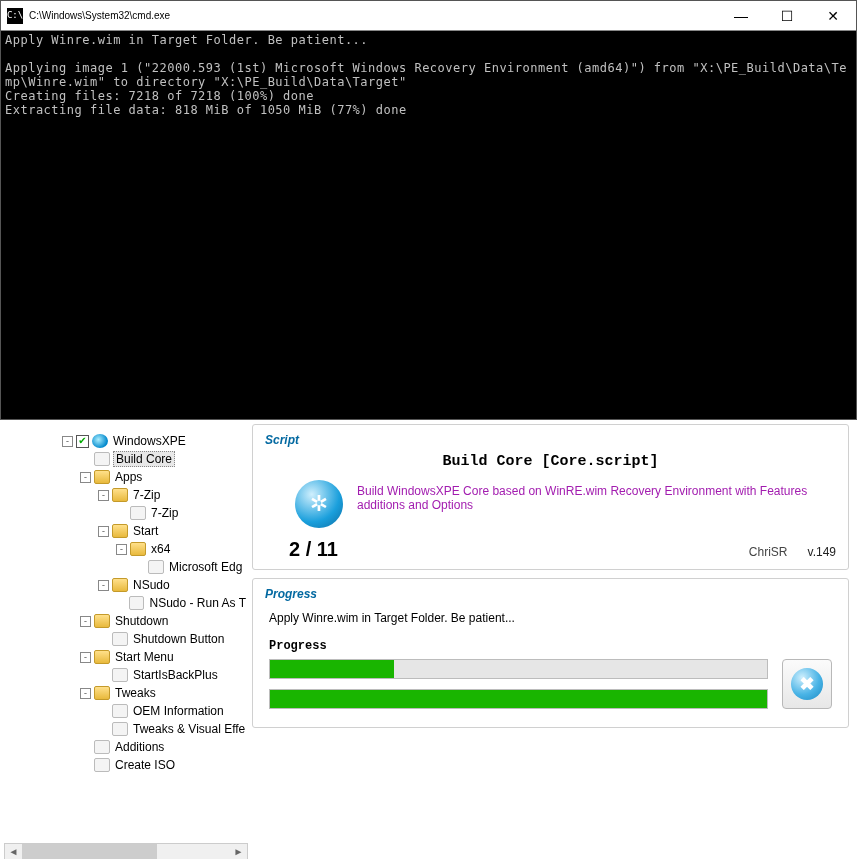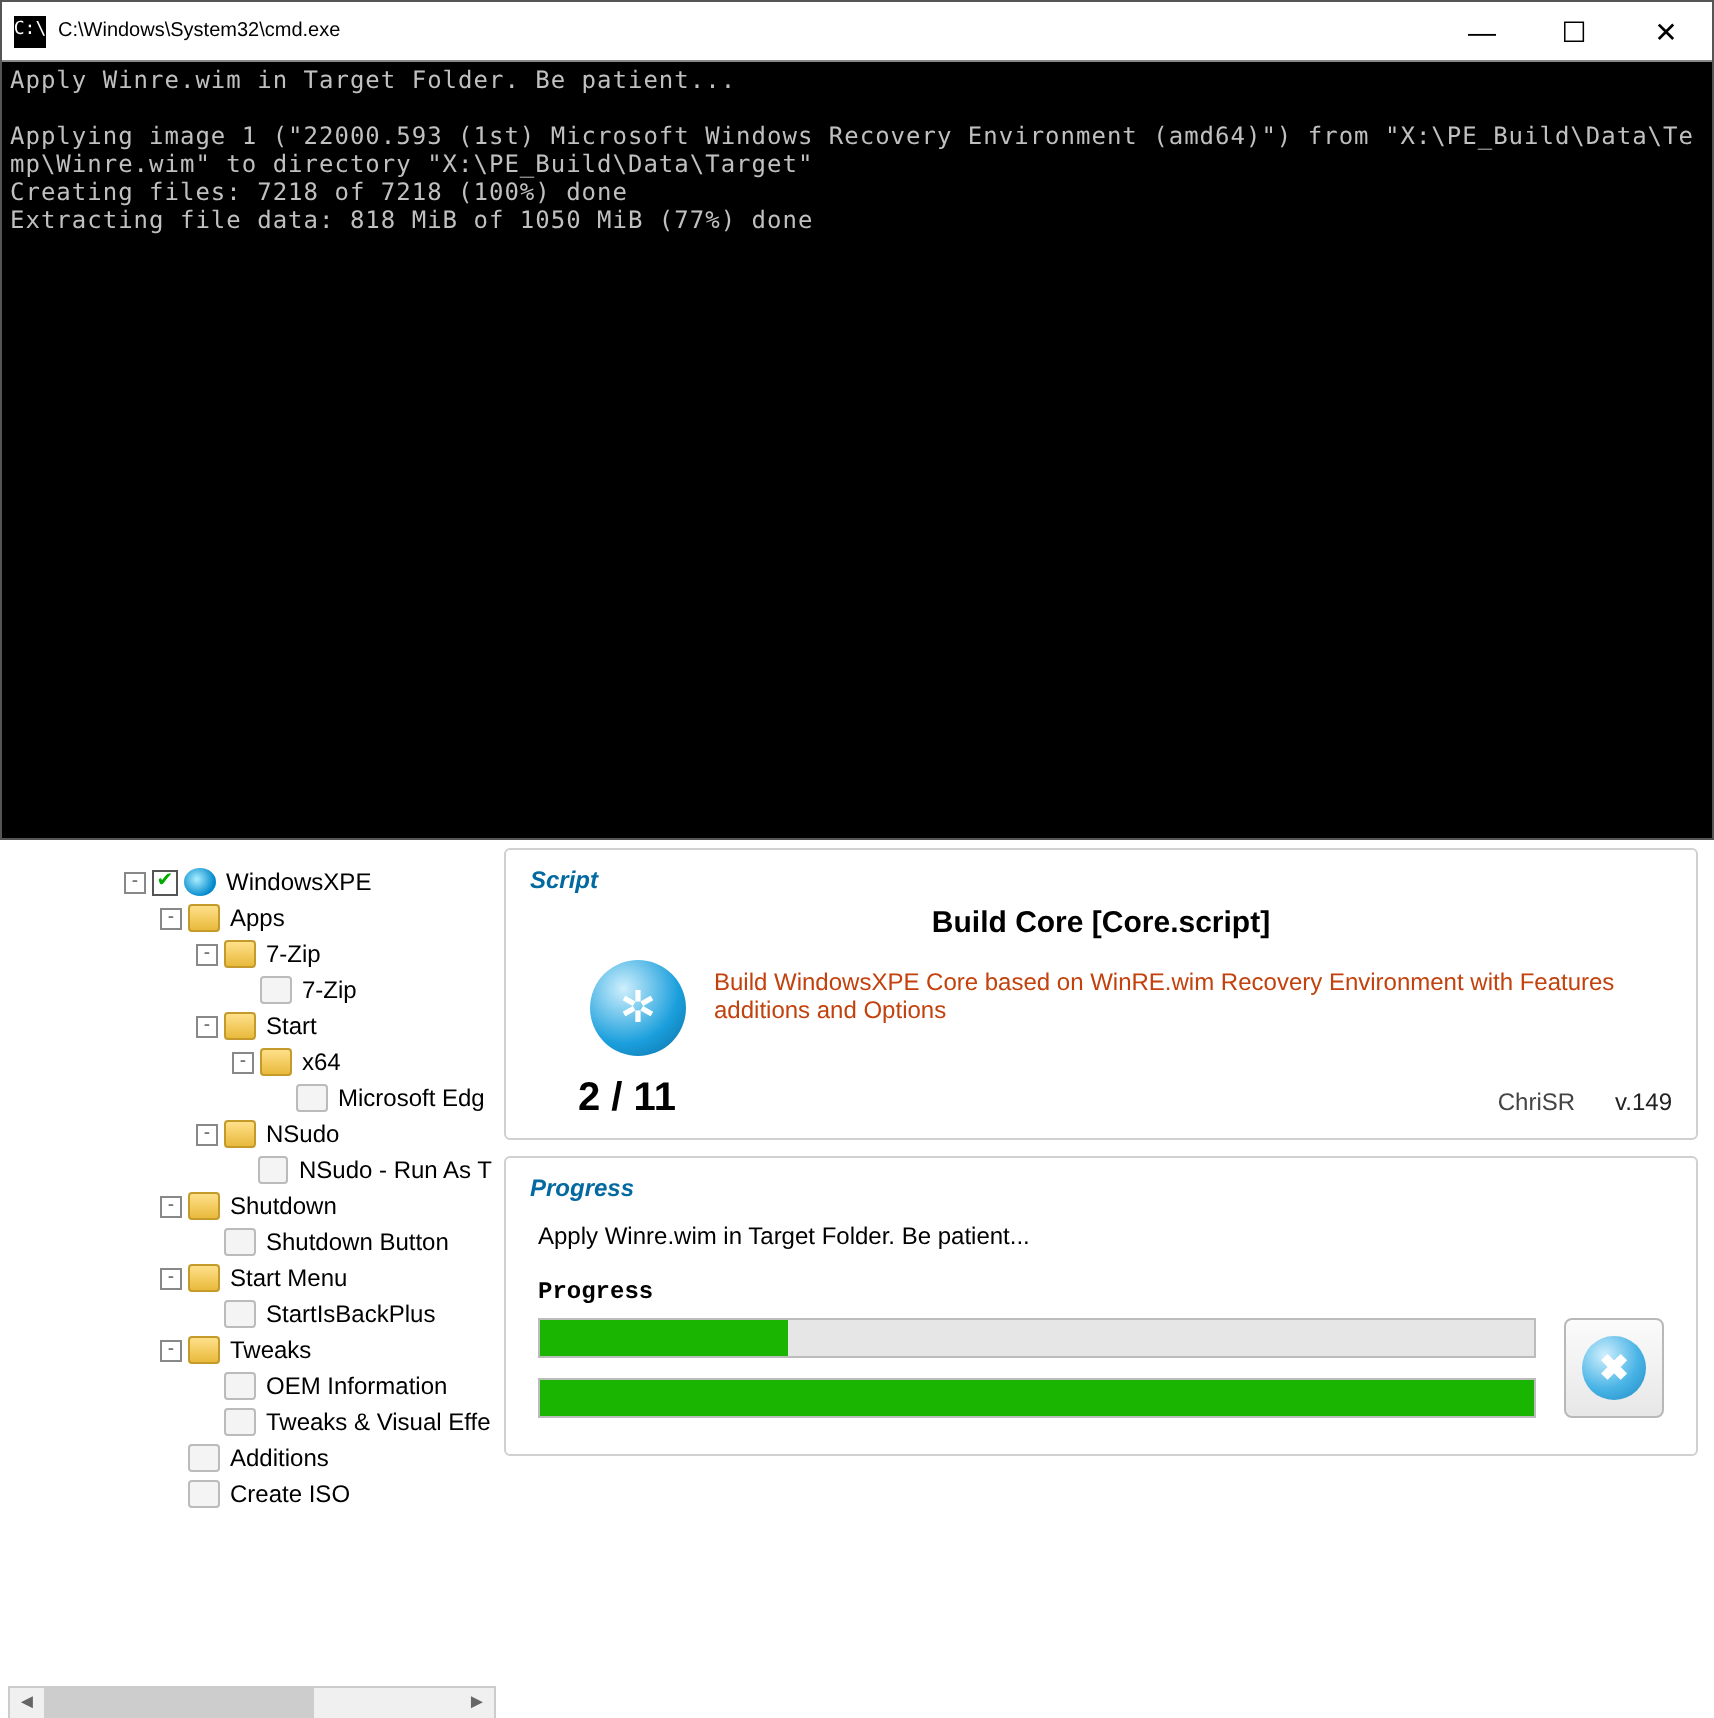--- a/index.html
+++ b/index.html
@@ -30,24 +30,24 @@
 .tree-label { padding: 0 2px; }
 .hscroll { height: 17px; border: 1px solid #ccc; background: #f0f0f0; display: flex; align-items: center; }
 .hscroll .arrow { width: 17px; height: 15px; display: flex; align-items: center; justify-content: center; color: #666; font-size: 10px; }
 .hscroll .track { flex: 1; height: 15px; background: #f0f0f0; position: relative; }
 .hscroll .thumb { position: absolute; left: 0; width: 65%; top: 0; bottom: 0; background: #cdcdcd; }
 
 .main { flex: 1; padding: 0 8px 8px 4px; display: flex; flex-direction: column; gap: 8px; }
 .panel { border: 1px solid #d0d0d0; border-radius: 3px; background: #fff; padding: 8px 12px; }
 .panel-title { font-size: 12px; font-style: italic; font-weight: bold; color: #0369a1; margin-bottom: 6px; }
 
-.script-head { text-align: center; font-size: 15px; font-weight: bold; margin: 4px 0 10px; }
+.script-head { text-align: center; font-size: 15px; font-weight: bold; margin: 4px 0 10px; font-family: Liberation Mono, monospace; }
 .script-row { display: flex; align-items: flex-start; gap: 14px; }
 .gear { width: 48px; height: 48px; border-radius: 50%; background: radial-gradient(circle at 35% 30%, #cfeffd 0, #1a9fdc 60%, #0d6aa0 100%); display: flex; align-items: center; justify-content: center; color: #fff; font-size: 22px; margin-left: 30px; }
-.script-desc { flex: 1; font-size: 12px; color: #c2410c; padding-top: 4px; }
+.script-desc { flex: 1; font-size: 12px; color: #a21caf; padding-top: 4px; }
 .script-foot { display: flex; align-items: baseline; margin-top: 10px; }
 .counter { font-size: 20px; font-weight: bold; margin-left: 24px; }
 .author { margin-left: auto; font-size: 12px; color: #444; margin-right: 20px; }
 .version { font-size: 12px; color: #222; }
 
 .msg-text { font-size: 12px; color: #000; margin: 10px 4px 14px; }
 .prog-label { font-size: 12px; font-weight: bold; margin: 0 4px 6px; font-family: Liberation Mono, monospace; }
 .prog-row { display: flex; align-items: center; gap: 14px; margin: 0 4px 10px; }
 .pbar { flex: 1; height: 20px; background: #e6e6e6; border: 1px solid #bcbcbc; position: relative; overflow: hidden; }
 .pbar .fill { position: absolute; left: 0; top: 0; bottom: 0; background: #19b500; }
@@ -77,20 +77,26 @@
 <div class="app">
 
   <div class="tree-panel">
     <div class="tree" id="tree">
         <div class="tree-row">
           <span class="twig" style="width: 58px;"></span>
           <span class="exp">-</span>
           <span class="chk">✔</span>
           <span class="ficon globe"></span>
           <span class="tree-label">WindowsXPE</span>
+        </div>
+        <div class="tree-row">
+          <span class="twig" style="width: 76px;"></span>
+          <span style="display: inline-block; width: 14px;"></span>
+          <span class="ficon file"></span>
+          <span class="tree-label selected">Build Core</span>
         </div>
         <div class="tree-row">
           <span class="twig" style="width: 76px;"></span>
           <span class="exp">-</span>
           <span class="ficon folder"></span>
           <span class="tree-label">Apps</span>
         </div>
         <div class="tree-row">
           <span class="twig" style="width: 94px;"></span>
           <span class="exp">-</span>

